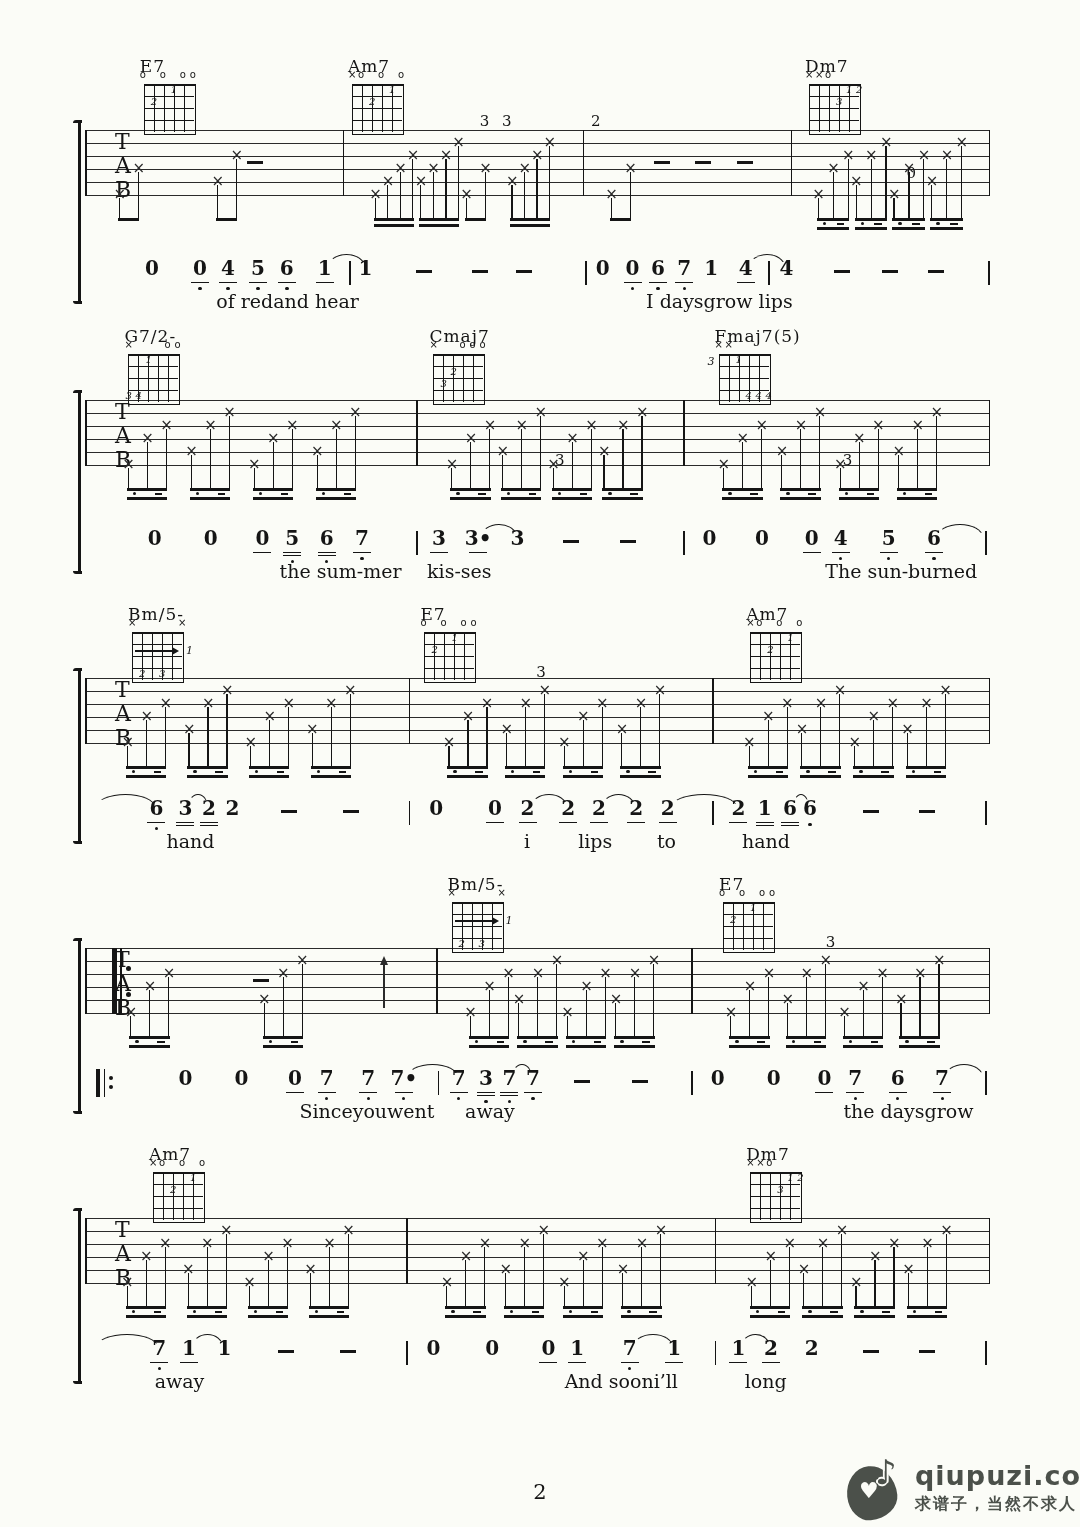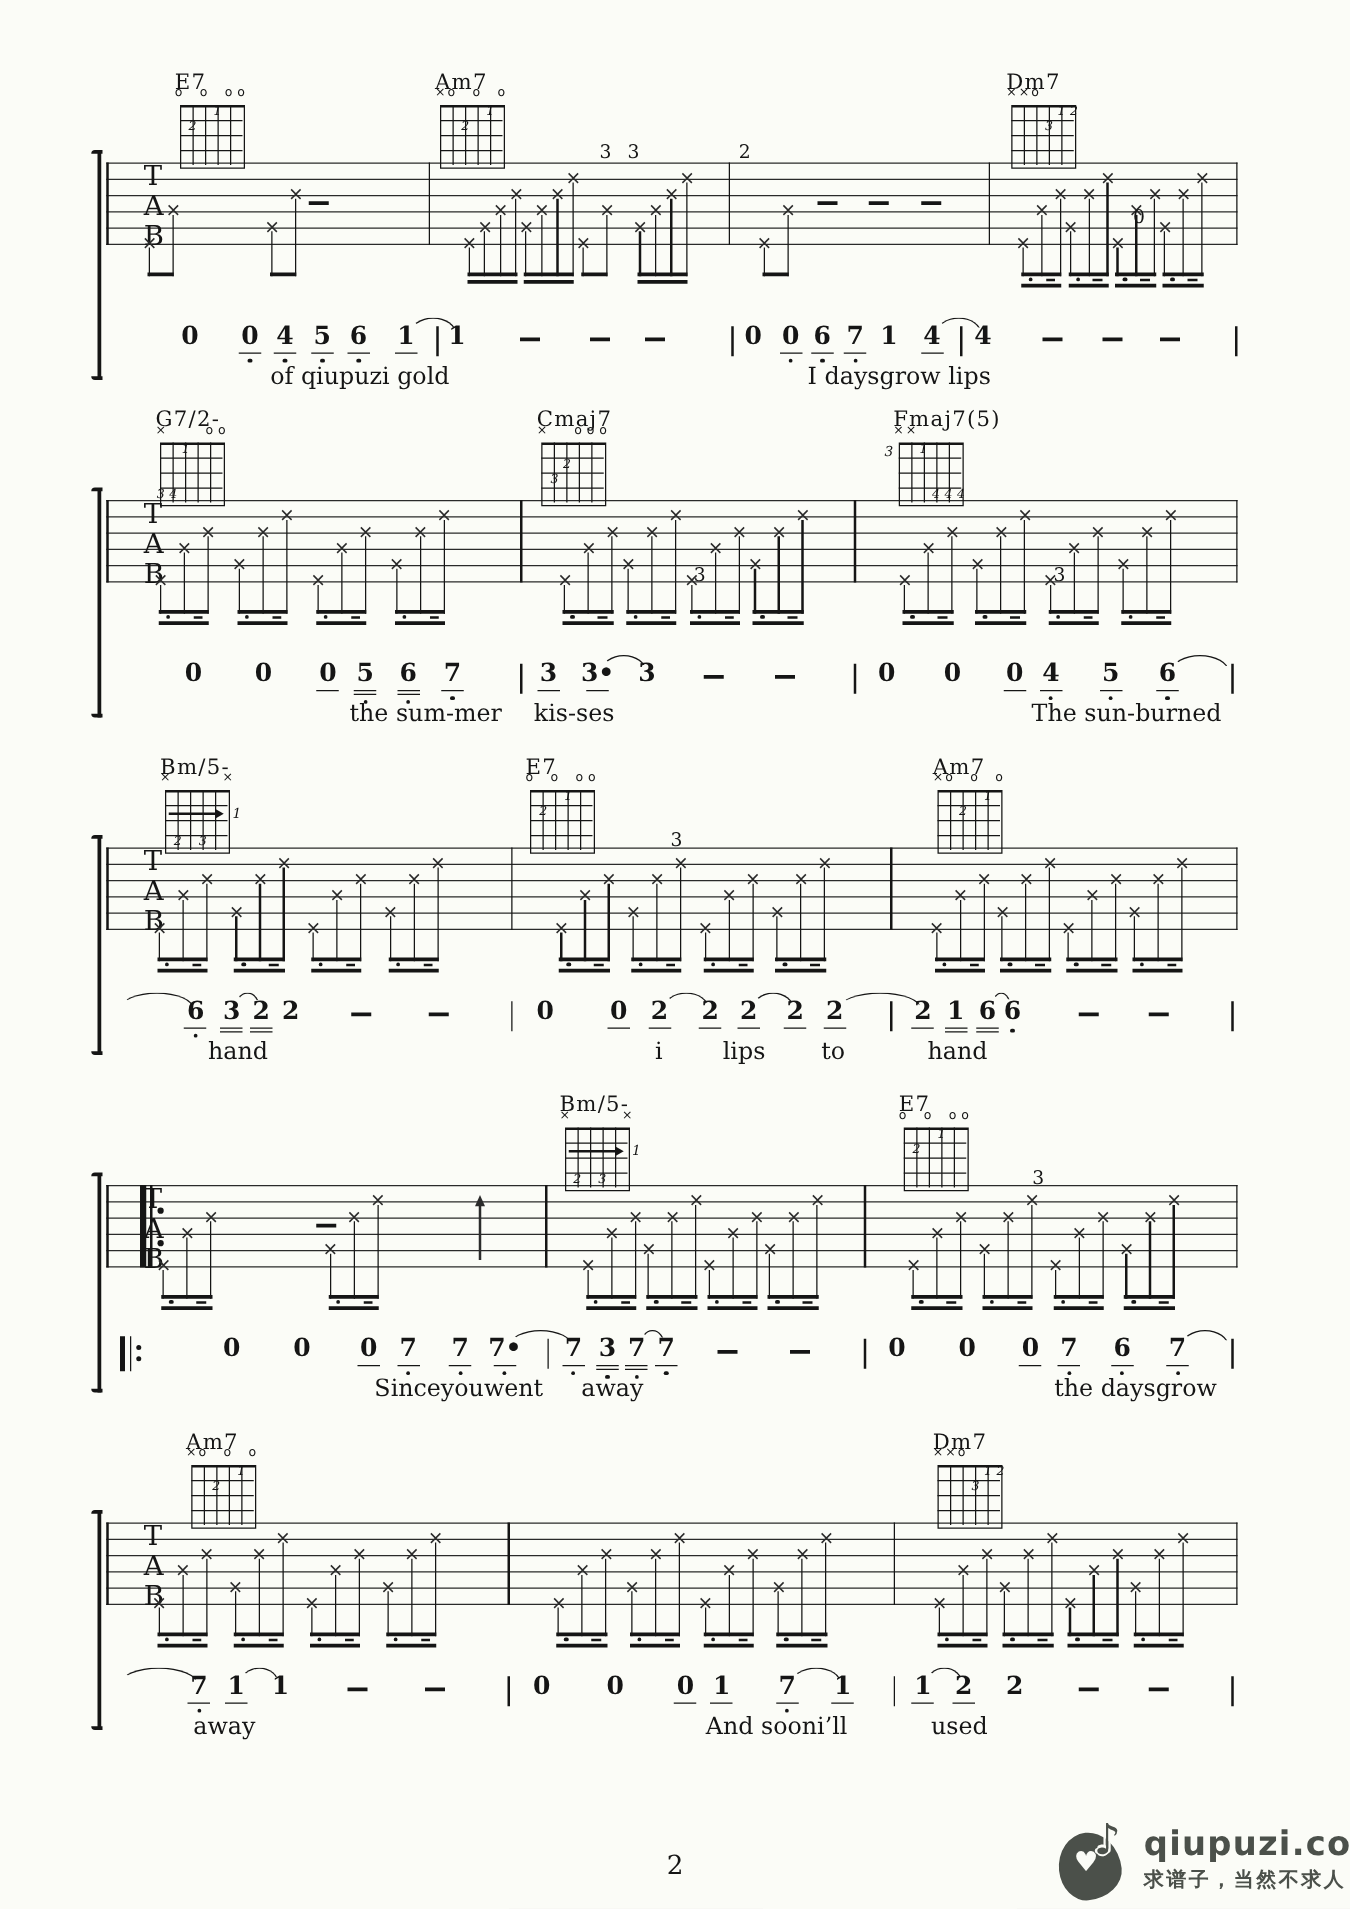--- a/index.html
+++ b/index.html
@@ -187,21 +187,21 @@
     <div style="left: 732.65px; top: 257px; width: 26px; text-align: center; font-size: 20px; font-weight: 600; color: rgb(21, 21, 21); line-height: 22px; position: absolute;">4</div>
     <div style="left: 736.65px; top: 281.5px; width: 18px; height: 1.4px; background: rgb(21, 21, 21); position: absolute;"></div>
     <div style="left: 768.275px; top: 261px; width: 1.5px; height: 24px; background: rgb(21, 21, 21); position: absolute;"></div>
     <div style="left: 773.375px; top: 257px; width: 26px; text-align: center; font-size: 20px; font-weight: 600; color: rgb(21, 21, 21); line-height: 22px; position: absolute;">4</div>
     <div style="left: 833.58px; top: 270px; width: 16px; height: 3.2px; background: rgb(21, 21, 21); position: absolute;"></div>
     <div style="left: 882.45px; top: 270px; width: 16px; height: 3.2px; background: rgb(21, 21, 21); position: absolute;"></div>
     <div style="left: 927.7px; top: 270px; width: 16px; height: 3.2px; background: rgb(21, 21, 21); position: absolute;"></div>
     <div style="left: 988.19px; top: 261px; width: 1.5px; height: 24px; background: rgb(21, 21, 21); position: absolute;"></div>
     <div style="left: 327.825px; top: 254px; width: 34.725px; height: 11px; border-width: 1.6px; border-style: solid; border-color: rgb(21, 21, 21) transparent transparent; border-image: initial; border-radius: 50% / 100% 100% 0px 0px; position: absolute;"></div>
     <div style="left: 748.65px; top: 254px; width: 34.725px; height: 11px; border-width: 1.6px; border-style: solid; border-color: rgb(21, 21, 21) transparent transparent; border-image: initial; border-radius: 50% / 100% 100% 0px 0px; position: absolute;"></div>
-    <div style="left: 216.225px; top: 290px; font-size: 19px; color: rgb(21, 21, 21); white-space: nowrap; position: absolute;">of qiupuzi gold</div>
+    <div style="left: 216.225px; top: 290px; font-size: 19px; color: rgb(21, 21, 21); white-space: nowrap; position: absolute;">of redand hear</div>
     <div style="left: 646.1px; top: 290px; font-size: 19px; color: rgb(21, 21, 21); white-space: nowrap; position: absolute;">I daysgrow lips</div>
     <div style="left: 139.825px; top: 56px; font-size: 17px; color: rgb(21, 21, 21); letter-spacing: 1px; white-space: nowrap; position: absolute;">E7</div>
     <div style="left: 139.825px; top: 69px; font-size: 10px; color: rgb(21, 21, 21); font-family: &quot;DejaVu Sans&quot;, sans-serif; position: absolute;">o</div>
     <div style="left: 159.825px; top: 69px; font-size: 10px; color: rgb(21, 21, 21); font-family: &quot;DejaVu Sans&quot;, sans-serif; position: absolute;">o</div>
     <div style="left: 179.825px; top: 69px; font-size: 10px; color: rgb(21, 21, 21); font-family: &quot;DejaVu Sans&quot;, sans-serif; position: absolute;">o</div>
     <div style="left: 189.825px; top: 69px; font-size: 10px; color: rgb(21, 21, 21); font-family: &quot;DejaVu Sans&quot;, sans-serif; position: absolute;">o</div>
     <div style="left: 143.825px; top: 84px; width: 50px; height: 48px; border-width: 2px 1px 1px; border-style: solid; border-color: rgb(21, 21, 21); position: absolute;"></div>
     <div style="left: 153.825px; top: 84px; width: 1px; height: 48px; background: rgb(21, 21, 21); position: absolute;"></div>
     <div style="left: 163.825px; top: 84px; width: 1px; height: 48px; background: rgb(21, 21, 21); position: absolute;"></div>
     <div style="left: 173.825px; top: 84px; width: 1px; height: 48px; background: rgb(21, 21, 21); position: absolute;"></div>
@@ -1076,21 +1076,21 @@
     <div style="left: 798.715px; top: 1337px; width: 26px; text-align: center; font-size: 20px; font-weight: 600; color: rgb(21, 21, 21); line-height: 22px; position: absolute;">2</div>
     <div style="left: 863.445px; top: 1350px; width: 16px; height: 3.2px; background: rgb(21, 21, 21); position: absolute;"></div>
     <div style="left: 918.65px; top: 1350px; width: 16px; height: 3.2px; background: rgb(21, 21, 21); position: absolute;"></div>
     <div style="left: 985.475px; top: 1341px; width: 1.5px; height: 24px; background: rgb(21, 21, 21); position: absolute;"></div>
     <div style="left: 96px; top: 1334px; width: 60.21px; height: 11px; border-width: 1.6px; border-style: solid; border-color: rgb(21, 21, 21) transparent transparent; border-image: initial; border-radius: 50% / 100% 100% 0px 0px; position: absolute;"></div>
     <div style="left: 192.075px; top: 1334px; width: 29.295px; height: 11px; border-width: 1.6px; border-style: solid; border-color: rgb(21, 21, 21) transparent transparent; border-image: initial; border-radius: 50% / 100% 100% 0px 0px; position: absolute;"></div>
     <div style="left: 632.81px; top: 1334px; width: 38.345px; height: 11px; border-width: 1.6px; border-style: solid; border-color: rgb(21, 21, 21) transparent transparent; border-image: initial; border-radius: 50% / 100% 100% 0px 0px; position: absolute;"></div>
     <div style="left: 741.41px; top: 1334px; width: 26.58px; height: 11px; border-width: 1.6px; border-style: solid; border-color: rgb(21, 21, 21) transparent transparent; border-image: initial; border-radius: 50% / 100% 100% 0px 0px; position: absolute;"></div>
     <div style="left: 154.685px; top: 1370px; font-size: 19px; color: rgb(21, 21, 21); white-space: nowrap; position: absolute;">away</div>
     <div style="left: 564.65px; top: 1370px; font-size: 19px; color: rgb(21, 21, 21); white-space: nowrap; position: absolute;">And  sooni’ll</div>
-    <div style="left: 744.745px; top: 1370px; font-size: 19px; color: rgb(21, 21, 21); white-space: nowrap; position: absolute;">used</div>
+    <div style="left: 744.745px; top: 1370px; font-size: 19px; color: rgb(21, 21, 21); white-space: nowrap; position: absolute;">long</div>
     <div style="left: 148.875px; top: 1144px; font-size: 17px; color: rgb(21, 21, 21); letter-spacing: 1px; white-space: nowrap; position: absolute;">Am7</div>
     <div style="left: 148.875px; top: 1157px; font-size: 10px; color: rgb(21, 21, 21); font-family: &quot;DejaVu Sans&quot;, sans-serif; position: absolute;">×</div>
     <div style="left: 158.875px; top: 1157px; font-size: 10px; color: rgb(21, 21, 21); font-family: &quot;DejaVu Sans&quot;, sans-serif; position: absolute;">o</div>
     <div style="left: 178.875px; top: 1157px; font-size: 10px; color: rgb(21, 21, 21); font-family: &quot;DejaVu Sans&quot;, sans-serif; position: absolute;">o</div>
     <div style="left: 198.875px; top: 1157px; font-size: 10px; color: rgb(21, 21, 21); font-family: &quot;DejaVu Sans&quot;, sans-serif; position: absolute;">o</div>
     <div style="left: 152.875px; top: 1172px; width: 50px; height: 48px; border-width: 2px 1px 1px; border-style: solid; border-color: rgb(21, 21, 21); position: absolute;"></div>
     <div style="left: 162.875px; top: 1172px; width: 1px; height: 48px; background: rgb(21, 21, 21); position: absolute;"></div>
     <div style="left: 172.875px; top: 1172px; width: 1px; height: 48px; background: rgb(21, 21, 21); position: absolute;"></div>
     <div style="left: 182.875px; top: 1172px; width: 1px; height: 48px; background: rgb(21, 21, 21); position: absolute;"></div>
     <div style="left: 192.875px; top: 1172px; width: 1px; height: 48px; background: rgb(21, 21, 21); position: absolute;"></div>

